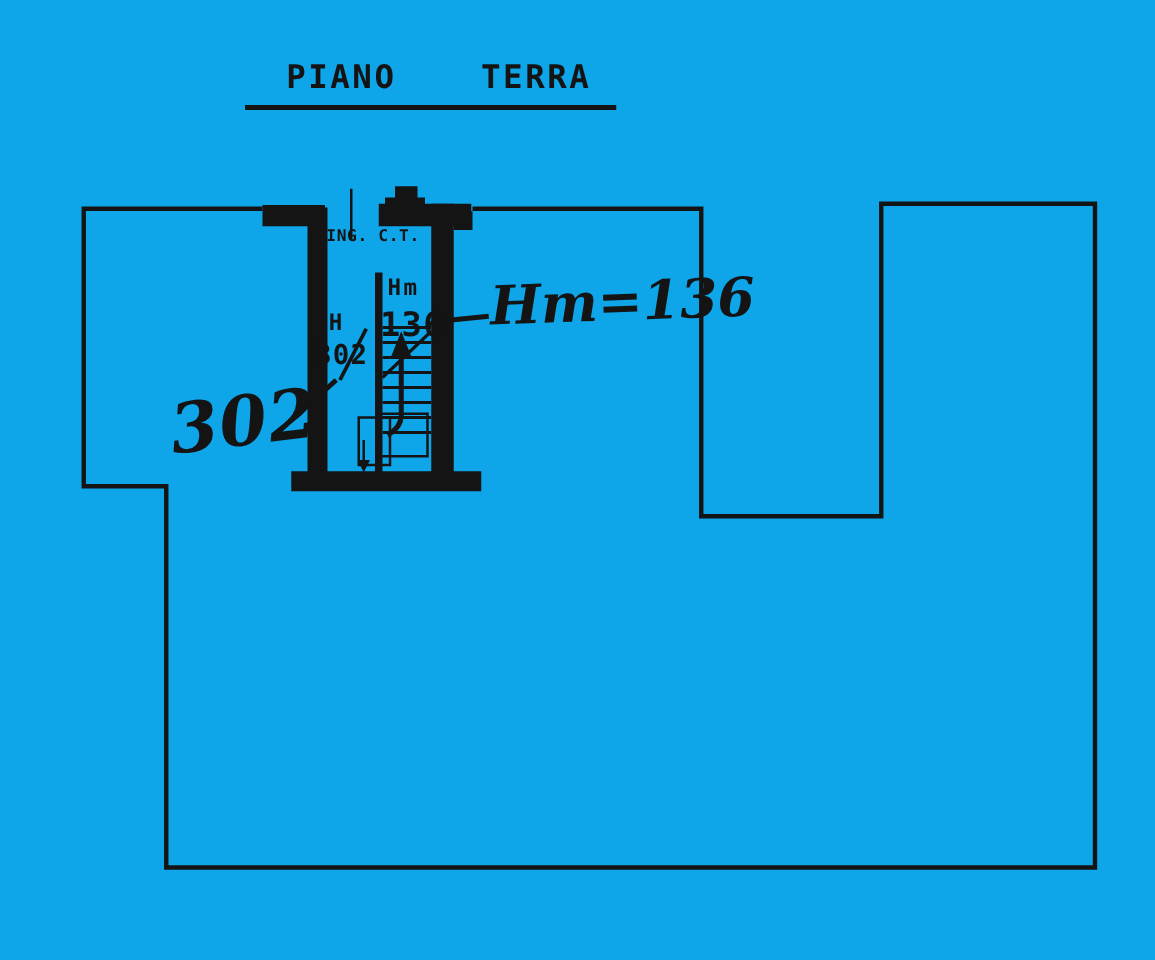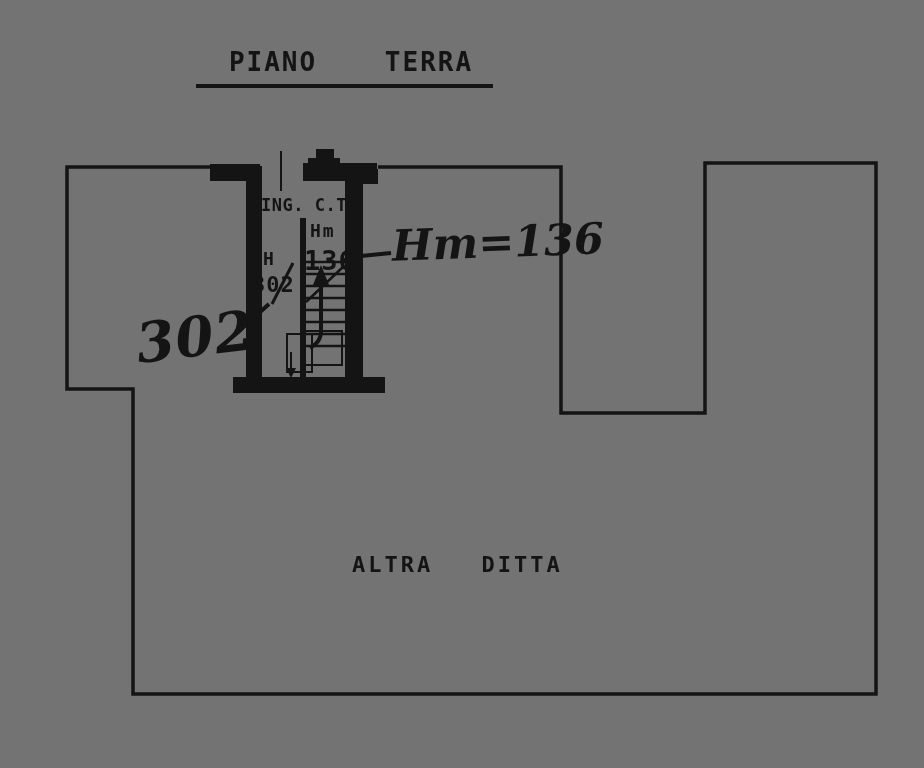--- a/index.html
+++ b/index.html
@@ -1,19 +1,19 @@
 <!DOCTYPE html>
 <html><head>
 <meta charset="utf-8">
 <style>
   html,body{margin:0;padding:0;background:#e8e8e8;}
   .page{
     position:relative;
     width:924px;height:768px;
-    background:#737373;
+    background:#0ea5e9;
     overflow:hidden;
     font-family:"DejaVu Sans Mono", monospace;
     color:#141414;
   }
   .abs{position:absolute;}
   .lbl{
     position:absolute;
     font-weight:bold;
     color:#141414;
     white-space:nowrap;
@@ -22,21 +22,21 @@
   .title{
     left:186px;top:49px;width:330px;
     text-align:center;
     font-size:26px;letter-spacing:2px;word-spacing:50px;
     font-weight:bold;
   }
   .title-underline{
     left:196px;top:84px;width:297px;height:4px;
     background:#141414;
   }
-  .ing-ct{left:261px;top:197px;font-size:17px;letter-spacing:0.5px;}
+  .ing-ct{left:261px;top:183px;font-size:13px;letter-spacing:0.5px;}
   .hm{left:310px;top:222px;font-size:18px;letter-spacing:2px;}
   .v136{left:304px;top:247px;font-size:27px;letter-spacing:1px;}
   .h-lbl{left:263px;top:250px;font-size:18px;}
   .v302{left:252px;top:273px;font-size:22px;letter-spacing:1px;}
   .altra{left:352px;top:553px;font-size:22px;letter-spacing:3px;word-spacing:32px;}
   .hand{
     font-family:"DejaVu Serif", serif;
     font-style:italic;font-weight:bold;
   }
   .hand302{
@@ -105,18 +105,17 @@
     <line class="ink" stroke-width="4" x1="220" y1="348" x2="269" y2="304"></line>
     <line class="ink" stroke-width="4" x1="351" y1="257" x2="391" y2="253"></line>
     <line class="ink" stroke-width="3" x1="272" y1="304" x2="293" y2="263"></line>
   </svg>
 
   <div class="lbl ing-ct">ING. C.T.</div>
   <div class="lbl hm">Hm</div>
   <div class="lbl v136">136</div>
   <div class="lbl h-lbl">H</div>
   <div class="lbl v302">302</div>
-  <div class="lbl altra">ALTRA DITTA</div>
 
   <div class="lbl hand hand302">302</div>
   <div class="lbl hand handhm">Hm=136</div>
 
 </div>
 
 </body></html>

